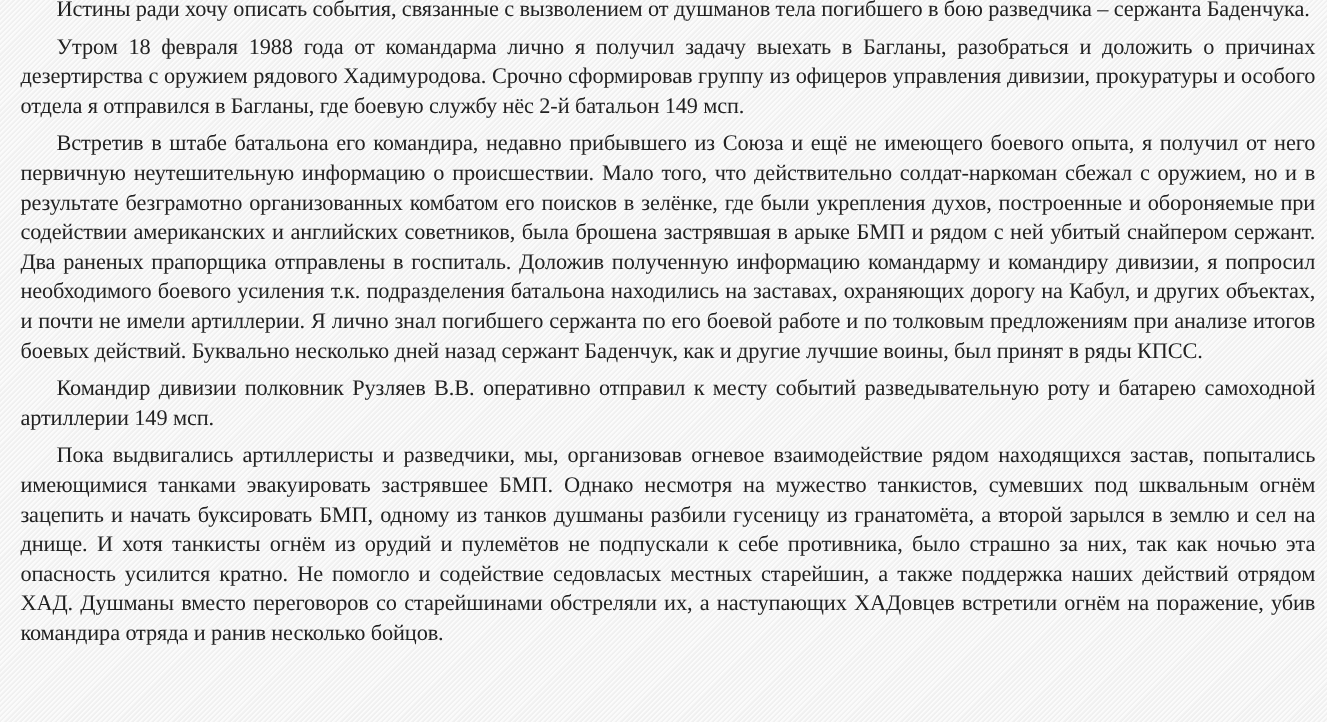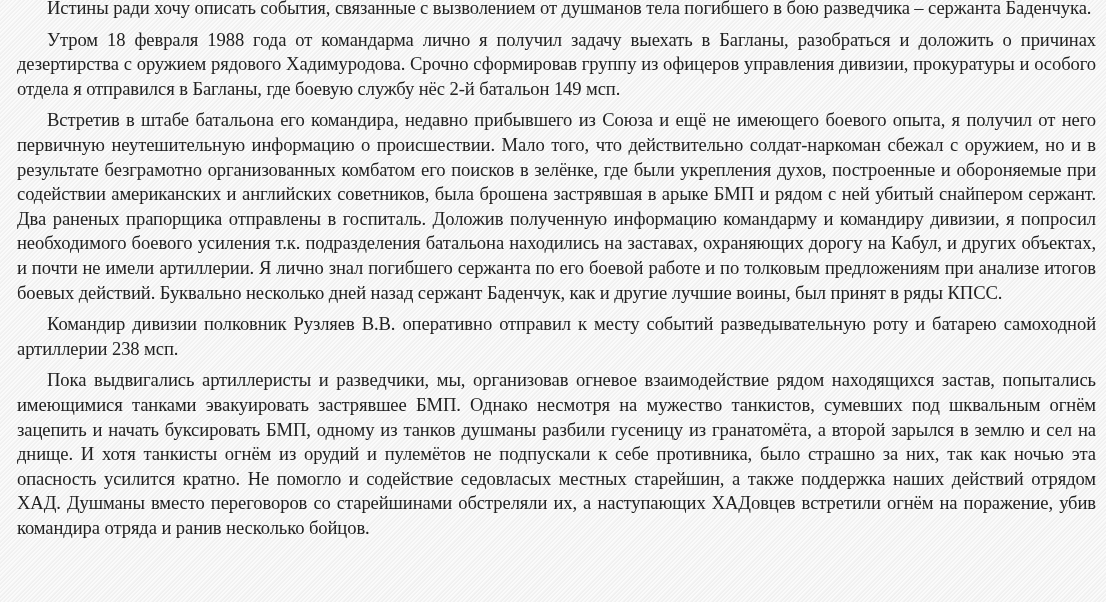--- a/index.html
+++ b/index.html
@@ -31,15 +31,15 @@
       letter-spacing: -0.1px;
     }
   </style>
 </head>
 <body>
 
 <div class="article">
   <p>Истины ради хочу описать события, связанные с вызволением от душманов тела погибшего в бою разведчика – сержанта Баденчука.</p>
   <p>Утром 18 февраля 1988 года от командарма лично я получил задачу выехать в Багланы, разобраться и доложить о причинах дезертирства с оружием рядового Хадимуродова. Срочно сформировав группу из офицеров управления дивизии, прокуратуры и особого отдела я отправился в Багланы, где боевую службу нёс 2-й батальон 149 мсп.</p>
   <p>Встретив в штабе батальона его командира, недавно прибывшего из Союза и ещё не имеющего боевого опыта, я получил от него первичную неутешительную информацию о происшествии. Мало того, что действительно солдат-наркоман сбежал с оружием, но и в результате безграмотно организованных комбатом его поисков в зелёнке, где были укрепления духов, построенные и обороняемые при содействии американских и английских советников, была брошена застрявшая в арыке БМП и рядом с ней убитый снайпером сержант. Два раненых прапорщика отправлены в госпиталь. Доложив полученную информацию командарму и командиру дивизии, я попросил необходимого боевого усиления т.к. подразделения батальона находились на заставах, охраняющих дорогу на Кабул, и других объектах, и почти не имели артиллерии. Я лично знал погибшего сержанта по его боевой работе и по толковым предложениям при анализе итогов боевых действий. Буквально несколько дней назад сержант Баденчук, как и другие лучшие воины, был принят в ряды КПСС.</p>
-  <p>Командир дивизии полковник Рузляев В.В. оперативно отправил к месту событий разведывательную роту и батарею самоходной артиллерии 238 мсп.</p>
+  <p>Командир дивизии полковник Рузляев В.В. оперативно отправил к месту событий разведывательную роту и батарею самоходной артиллерии 149 мсп.</p>
   <p>Пока выдвигались артиллеристы и разведчики, мы, организовав огневое взаимодействие рядом находящихся застав, попытались имеющимися танками эвакуировать застрявшее БМП. Однако несмотря на мужество танкистов, сумевших под шквальным огнём зацепить и начать буксировать БМП, одному из танков душманы разбили гусеницу из гранатомёта, а второй зарылся в землю и сел на днище. И хотя танкисты огнём из орудий и пулемётов не подпускали к себе противника, было страшно за них, так как ночью эта опасность усилится кратно. Не помогло и содействие седовласых местных старейшин, а также поддержка наших действий отрядом ХАД. Душманы вместо переговоров со старейшинами обстреляли их, а наступающих ХАДовцев встретили огнём на поражение, убив командира отряда и ранив несколько бойцов.</p>
 </div>
 
 </body></html>

